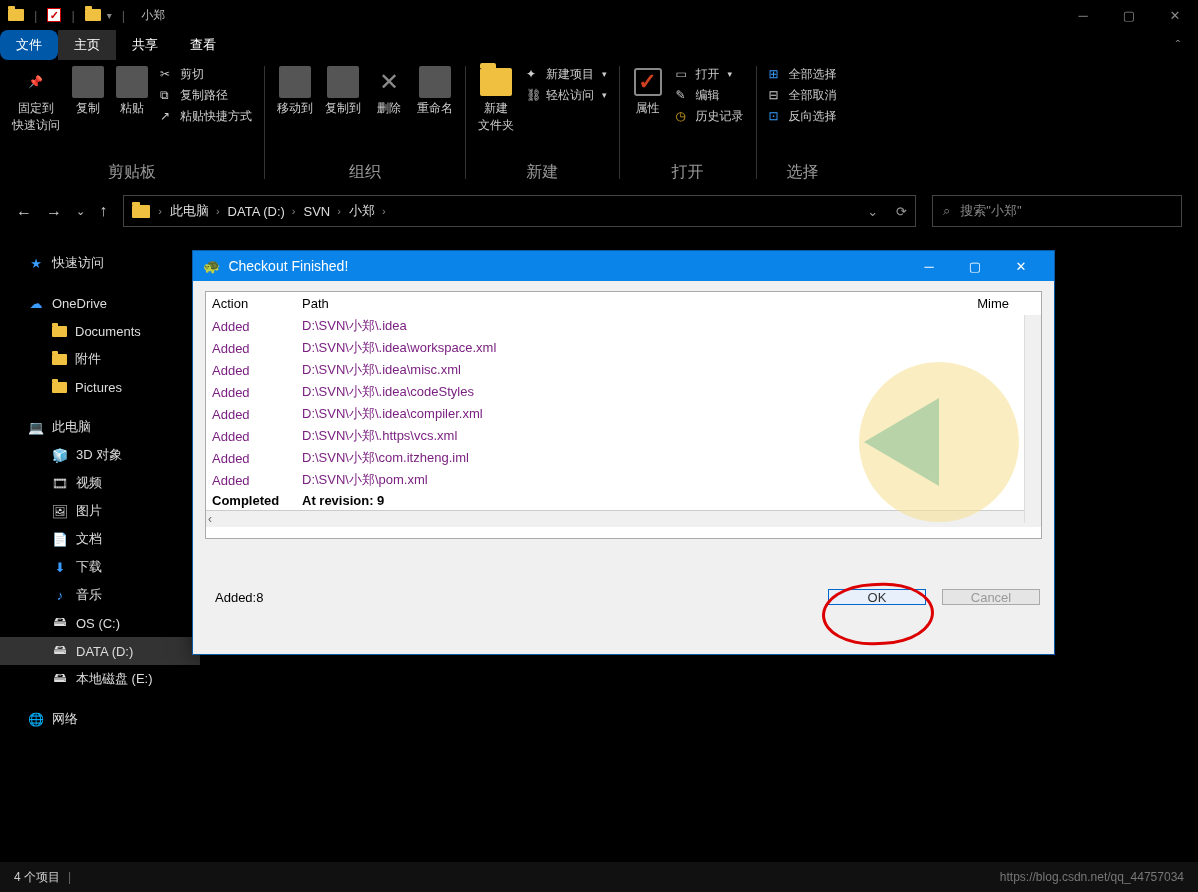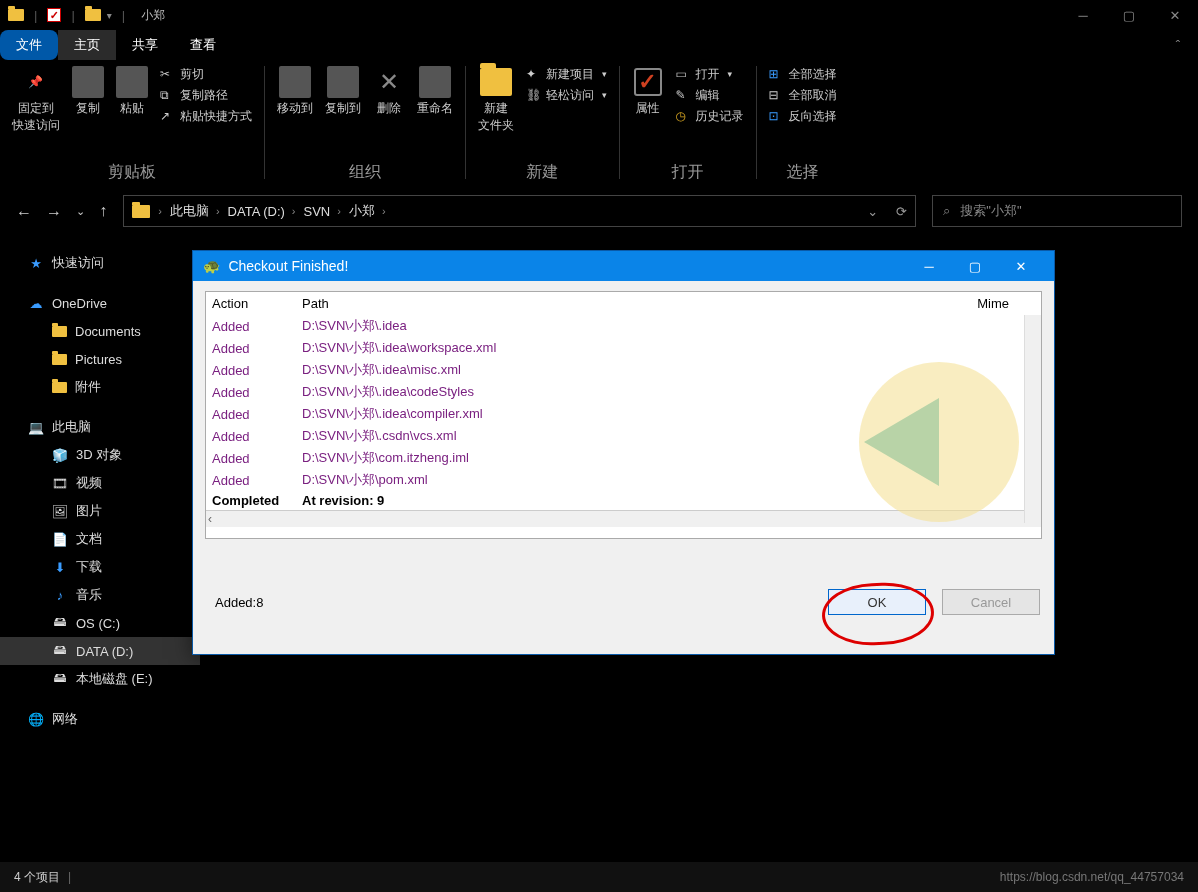--- a/index.html
+++ b/index.html
@@ -76,21 +76,21 @@
 .log-watermark .arrow{position:absolute;top:36px;left:5px;width:0;height:0;border-right:75px solid #7fb060;border-top:44px solid transparent;border-bottom:44px solid transparent;}
 .log-table { width: 100%; font-size: 13px; color: #000; border-collapse: collapse; position:relative;}
 .log-table th { text-align: left; font-weight: 400; padding: 4px 6px; color: #000; border-bottom: 0px; background:#fff; font-size:13px;margin-left:30px;}
 .log-table td { padding: 2px 6px; color: #7a2080; white-space: nowrap; }
 .log-table .completed td { color: #000; font-weight: 700; }
 .log-hscroll { height: 17px; background: #f0f0f0; border-top: 1px solid #ccc; display: flex; align-items: center; justify-content: space-between; padding: 0 2px; color:#666; font-size:12px;}
 .log-vscroll{position:absolute;right:0;top:0;width:17px;height:231px;background:#f0f0f0;border-left:1px solid #ddd;}
 .dialog-footer { display: flex; align-items: center; padding: 40px 14px 8px; margin-left: 8px; }
 .dialog-footer .status { color: #000; font-size: 13px; }
 .dialog-footer .btns { margin-left: auto; display: flex; gap: 16px; }
-.dbtn { width: 98px; height: 26px; border: 1px solid #aaa; background: #e5e5e5; display: flex; align-items: center; justify-content: center; color: #333; font-size: 13px; }
+.dbtn { width: 98px; height: 16px; border: 1px solid #aaa; background: #e5e5e5; display: flex; align-items: center; justify-content: center; color: #333; font-size: 13px; }
 .dbtn.primary { border: 1px solid #0066cc; background: #e8f0fb; }
 .dbtn.disabled { color: #999; }
 .annot { position: absolute; border: 3px solid #d00; border-radius: 50%/55%; width: 112px; height: 62px; left: 822px; top: 583px; pointer-events: none; transform:rotate(-2deg);}
 
 
 .statusbar { position: absolute; bottom: 0; left: 0; right: 0; height: 30px; background: #111; display: flex; align-items: center; padding: 0 14px; color: #ccc; font-size: 12px; }
 .statusbar .right { margin-left: auto; color: #777; font-size: 12px; }
 
 
 .mini-ico{width:14px;height:14px;display:inline-block;}
@@ -306,25 +306,25 @@
     <div class="node">
         <span class="tico blue">☁</span>
         <span>OneDrive</span>
       </div>
     <div class="node sub">
         <span class="fold-y"></span>
         <span>Documents</span>
       </div>
     <div class="node sub">
         <span class="fold-y"></span>
+        <span>附件</span>
+      </div>
+    <div class="node sub">
+        <span class="fold-y"></span>
         <span>Pictures</span>
-      </div>
-    <div class="node sub">
-        <span class="fold-y"></span>
-        <span>附件</span>
       </div>
     <div class="spacer"></div>
     <div class="node">
         <span class="tico">💻</span>
         <span>此电脑</span>
       </div>
     <div class="node sub">
         <span class="tico">🧊</span>
         <span>3D 对象</span>
       </div>
@@ -410,21 +410,21 @@
             <tr>
               <td>Added</td>
               <td>D:\SVN\小郑\.idea\codeStyles</td>
             </tr>
             <tr>
               <td>Added</td>
               <td>D:\SVN\小郑\.idea\compiler.xml</td>
             </tr>
             <tr>
               <td>Added</td>
-              <td>D:\SVN\小郑\.csdn\vcs.xml</td>
+              <td>D:\SVN\小郑\.https\vcs.xml</td>
             </tr>
             <tr>
               <td>Added</td>
               <td>D:\SVN\小郑\com.itzheng.iml</td>
             </tr>
             <tr>
               <td>Added</td>
               <td>D:\SVN\小郑\pom.xml</td>
             </tr>
             <tr class="completed">

